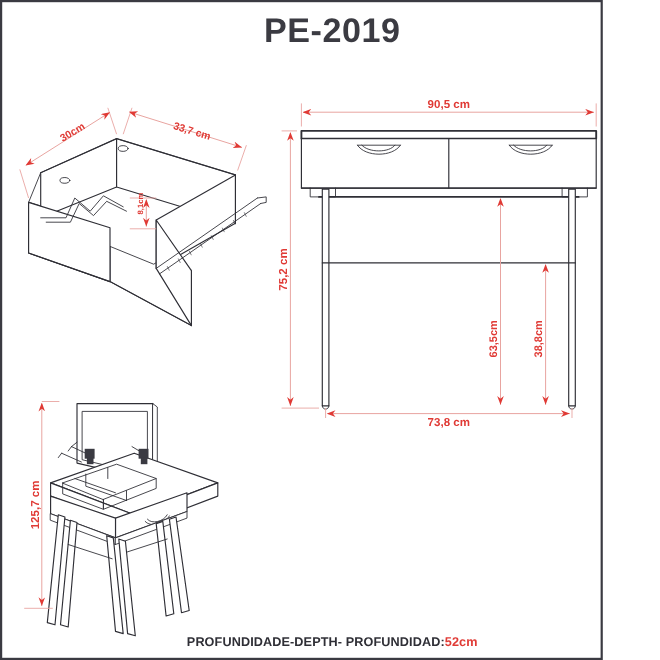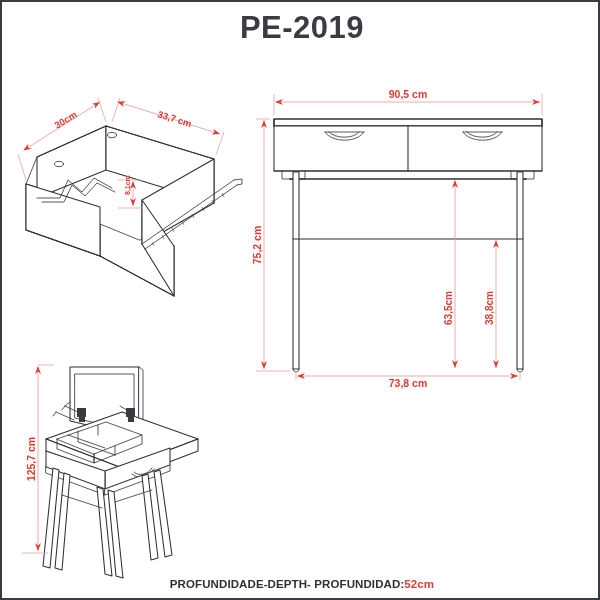--- a/index.html
+++ b/index.html
@@ -1,21 +1,21 @@
 <!DOCTYPE html>
 <html><head>
 <meta charset="utf-8">
 <style>
   html,body{margin:0;padding:0;background:#ffffff;}
   body{
     font-family:"Liberation Sans", sans-serif;
     width:600px;height:600px;overflow:hidden;
   }
   #sheet{
-    position:relative;width:600px;height:600px;
+    position:relative;width:548px;height:600px;
     background:#ffffff;
     box-sizing:border-box;
     border:2px solid #3a3a42;
   }
   #page-title{
     position:absolute;left:0;top:8px;width:600px;
     text-align:center;
     font-size:31px;font-weight:bold;color:#3b3b42;
     letter-spacing:0.5px;
     font-family:"Liberation Sans", sans-serif;

